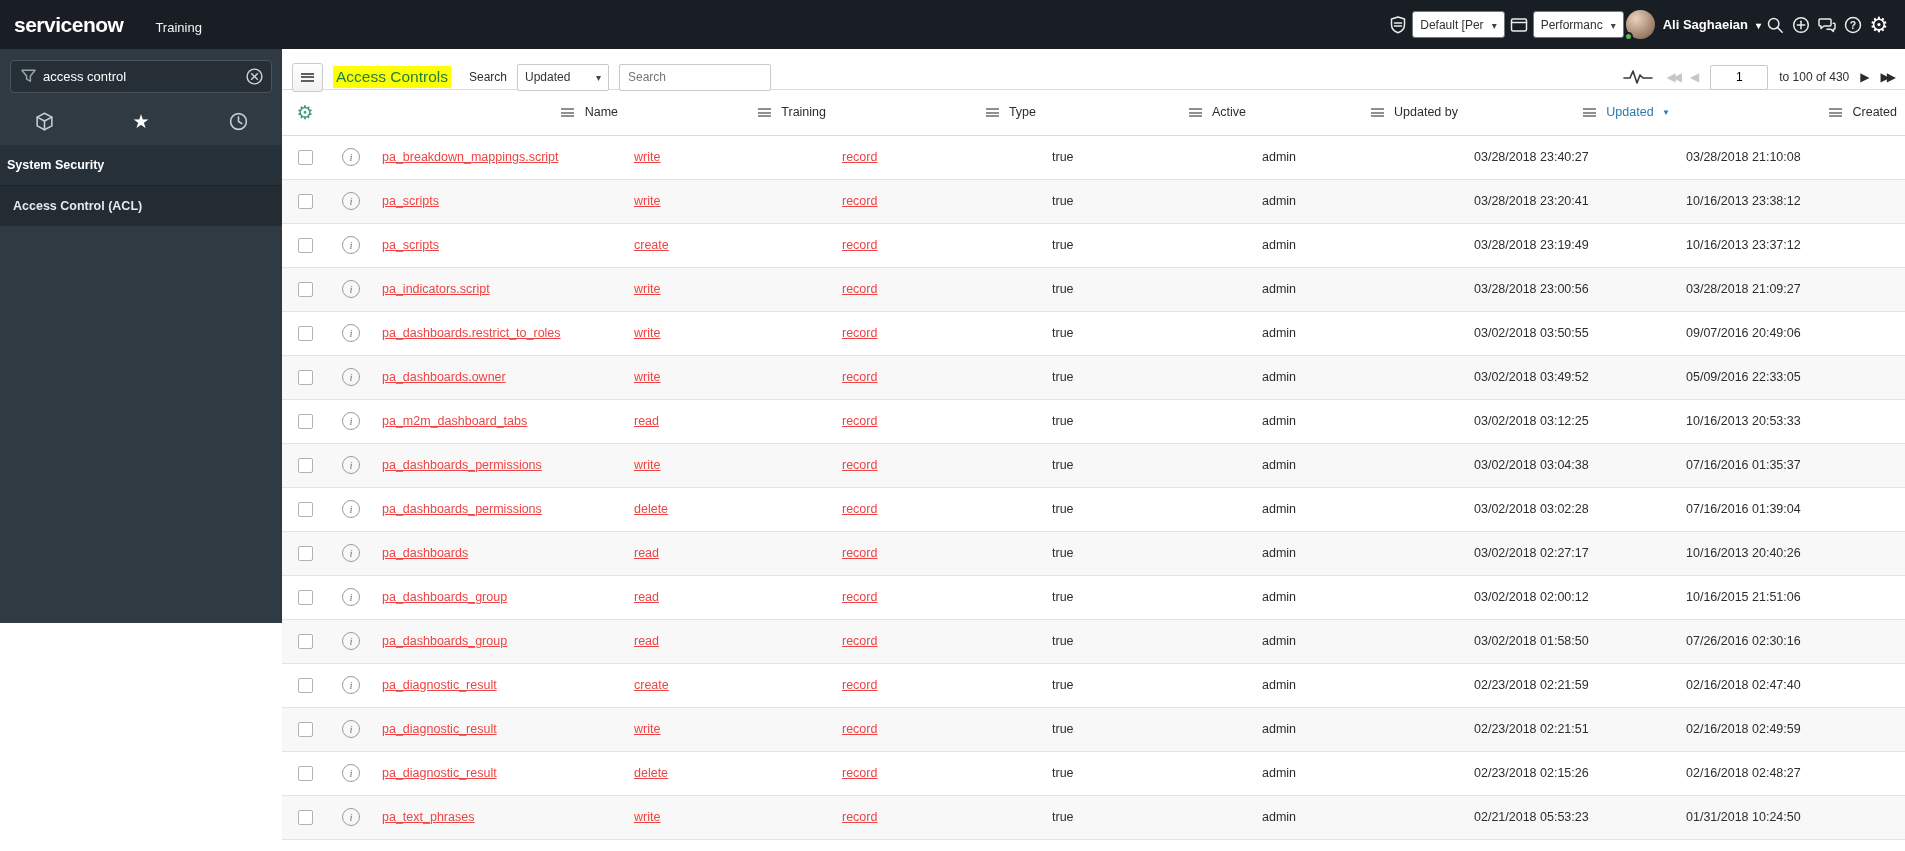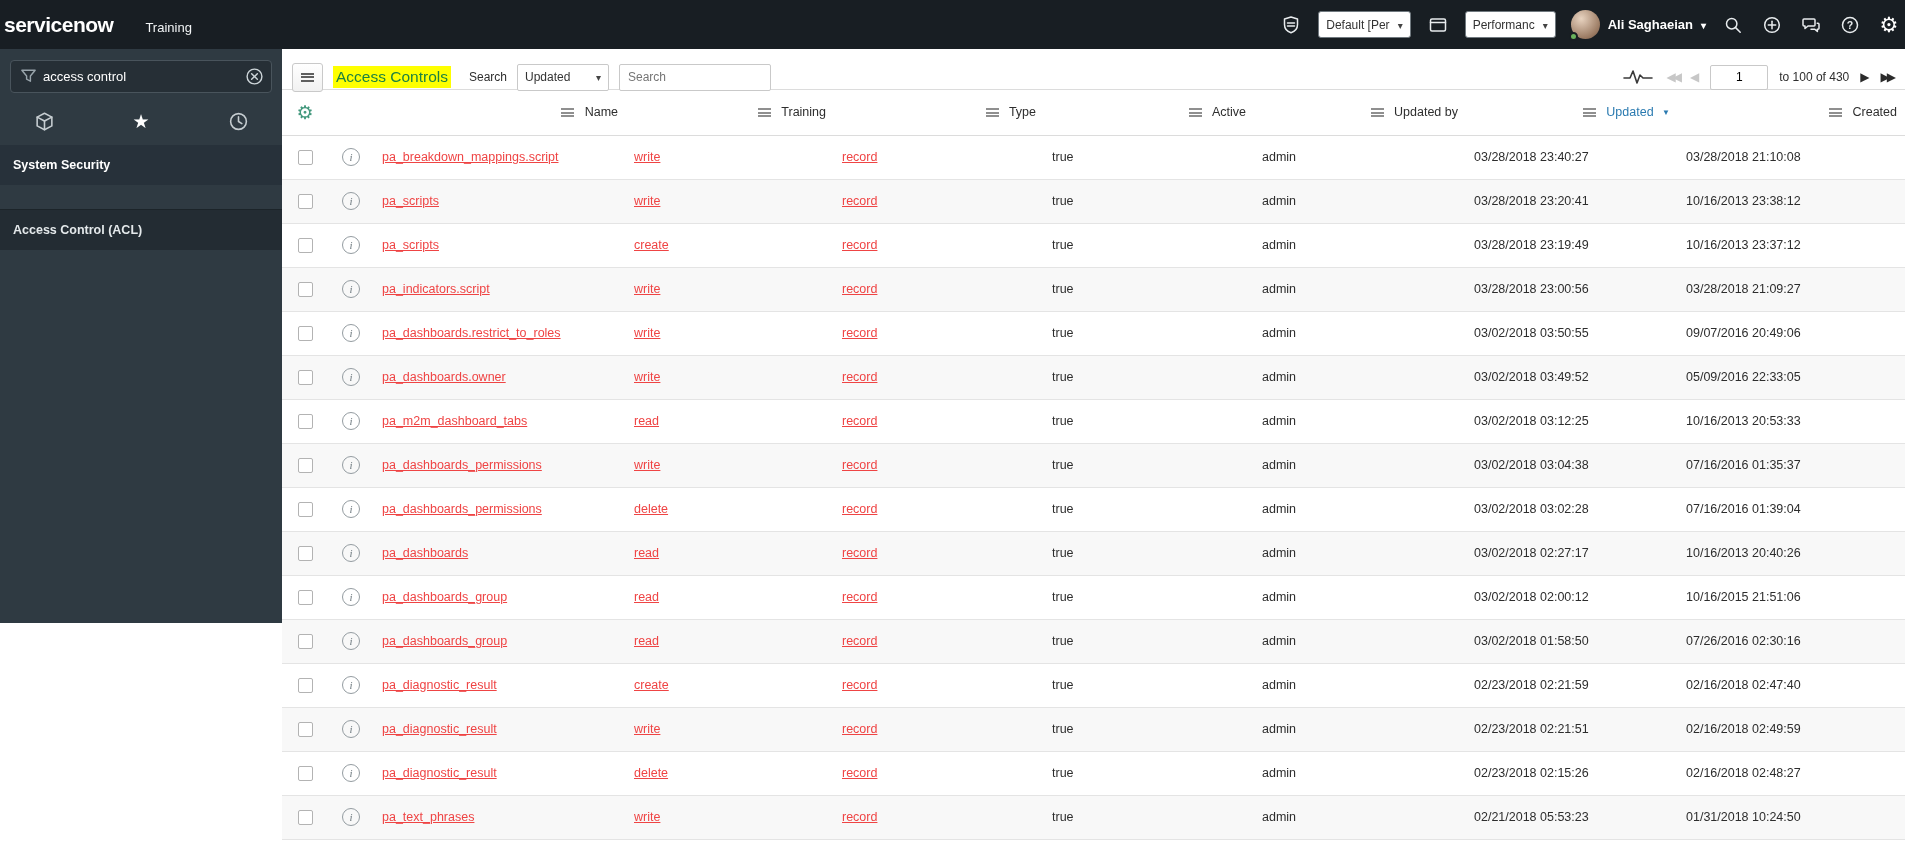--- a/index.html
+++ b/index.html
@@ -7,26 +7,26 @@
   body {
     width:1905px; height:851px; overflow:hidden;
     font-family:"Liberation Sans", sans-serif;
     background:#fff; color:#2d2d2d;
   }
 
   
   .banner {
     height:49px; background:#181e23; color:#fff;
     display:flex; align-items:center; justify-content:space-between;
-    padding:0 4px;
+    padding:0 14px;
   }
   .banner-left { display:flex; align-items:baseline; }
   .logo { font-size:21px; font-weight:bold; letter-spacing:-0.5px; cursor:pointer; }
   .instance { font-size:13px; margin-left:32px; color:#f2f5f6; }
-  .banner-right { display:flex; align-items:center; gap:15px; }
+  .banner-right { display:flex; align-items:center; gap:2px; }
   .bicon { width:24px; height:24px; display:flex; align-items:center; justify-content:center; color:#e8ecee; cursor:pointer; }
   .bicon svg { stroke:currentColor; fill:none; stroke-width:1.5; stroke-linejoin:round; stroke-linecap:round; }
   .bselect {
     background:#fff; border:1px solid #70797f; border-radius:3px; height:27px;
     display:flex; align-items:center; gap:8px; padding:0 7px;
     font-size:12px; color:#333; cursor:pointer;
   }
   .bselect .sel-text { max-width:72px; overflow:hidden; white-space:nowrap; }
   .g-caret::before { content:"▾"; font-size:10px; color:#444; }
   .user-menu { display:flex; align-items:center; gap:8px; font-size:13px; font-weight:bold; cursor:pointer;text-align:right; }
@@ -51,24 +51,24 @@
   .filter-input {
     width:100%; height:33px; background:#262f36; border:1px solid #49545c; border-radius:4px;
     color:#fff; font-size:13px; padding:0 34px 0 32px; font-family:inherit; outline:none;
   }
   .funnel { position:absolute; left:9px; top:7px; color:#98a4ab; }
   .clear-btn { position:absolute; right:8px; top:7px; color:#cdd5d9; cursor:pointer; }
   .sidebar svg { stroke:currentColor; fill:none; stroke-width:1.5; stroke-linejoin:round; stroke-linecap:round; }
   .nav-tabs { display:flex; justify-content:space-between; align-items:center; padding:8px 32px 12px; }
   .nav-tab { color:#c6cdd1; cursor:pointer; width:24px; height:24px; display:flex; align-items:center; justify-content:center; }
   .g-star::before { content:"★"; font-size:19px; color:#ffffff; }
-  .nav-section-header { background:#27313a; color:#fff; font-weight:bold; font-size:12.5px; padding:13px 13px; cursor:pointer; }
+  .nav-section-header { background:#27313a; color:#fff; font-weight:bold; font-size:12.5px; padding:13px 7px; cursor:pointer; }
   .nav-item {
     color:#e4e9eb; font-size:12.5px; padding:13px 13px;
-    border-top:1px solid rgba(0,0,0,0.18); cursor:pointer;margin-top:24px;
+    border-top:1px solid rgba(0,0,0,0.18); cursor:pointer;
   }
   .nav-item.selected { background:#232c33; font-weight:bold; }
 
   
   .content { flex:1; min-width:0; display:flex; flex-direction:column; background:#fff; }
   .caption-bar {
     height:41px; display:flex; align-items:center; gap:10px;
     padding:16px 12px 0 10px; border-bottom:1px solid #dcdcdc;
   }
   .hamburger-btn {

